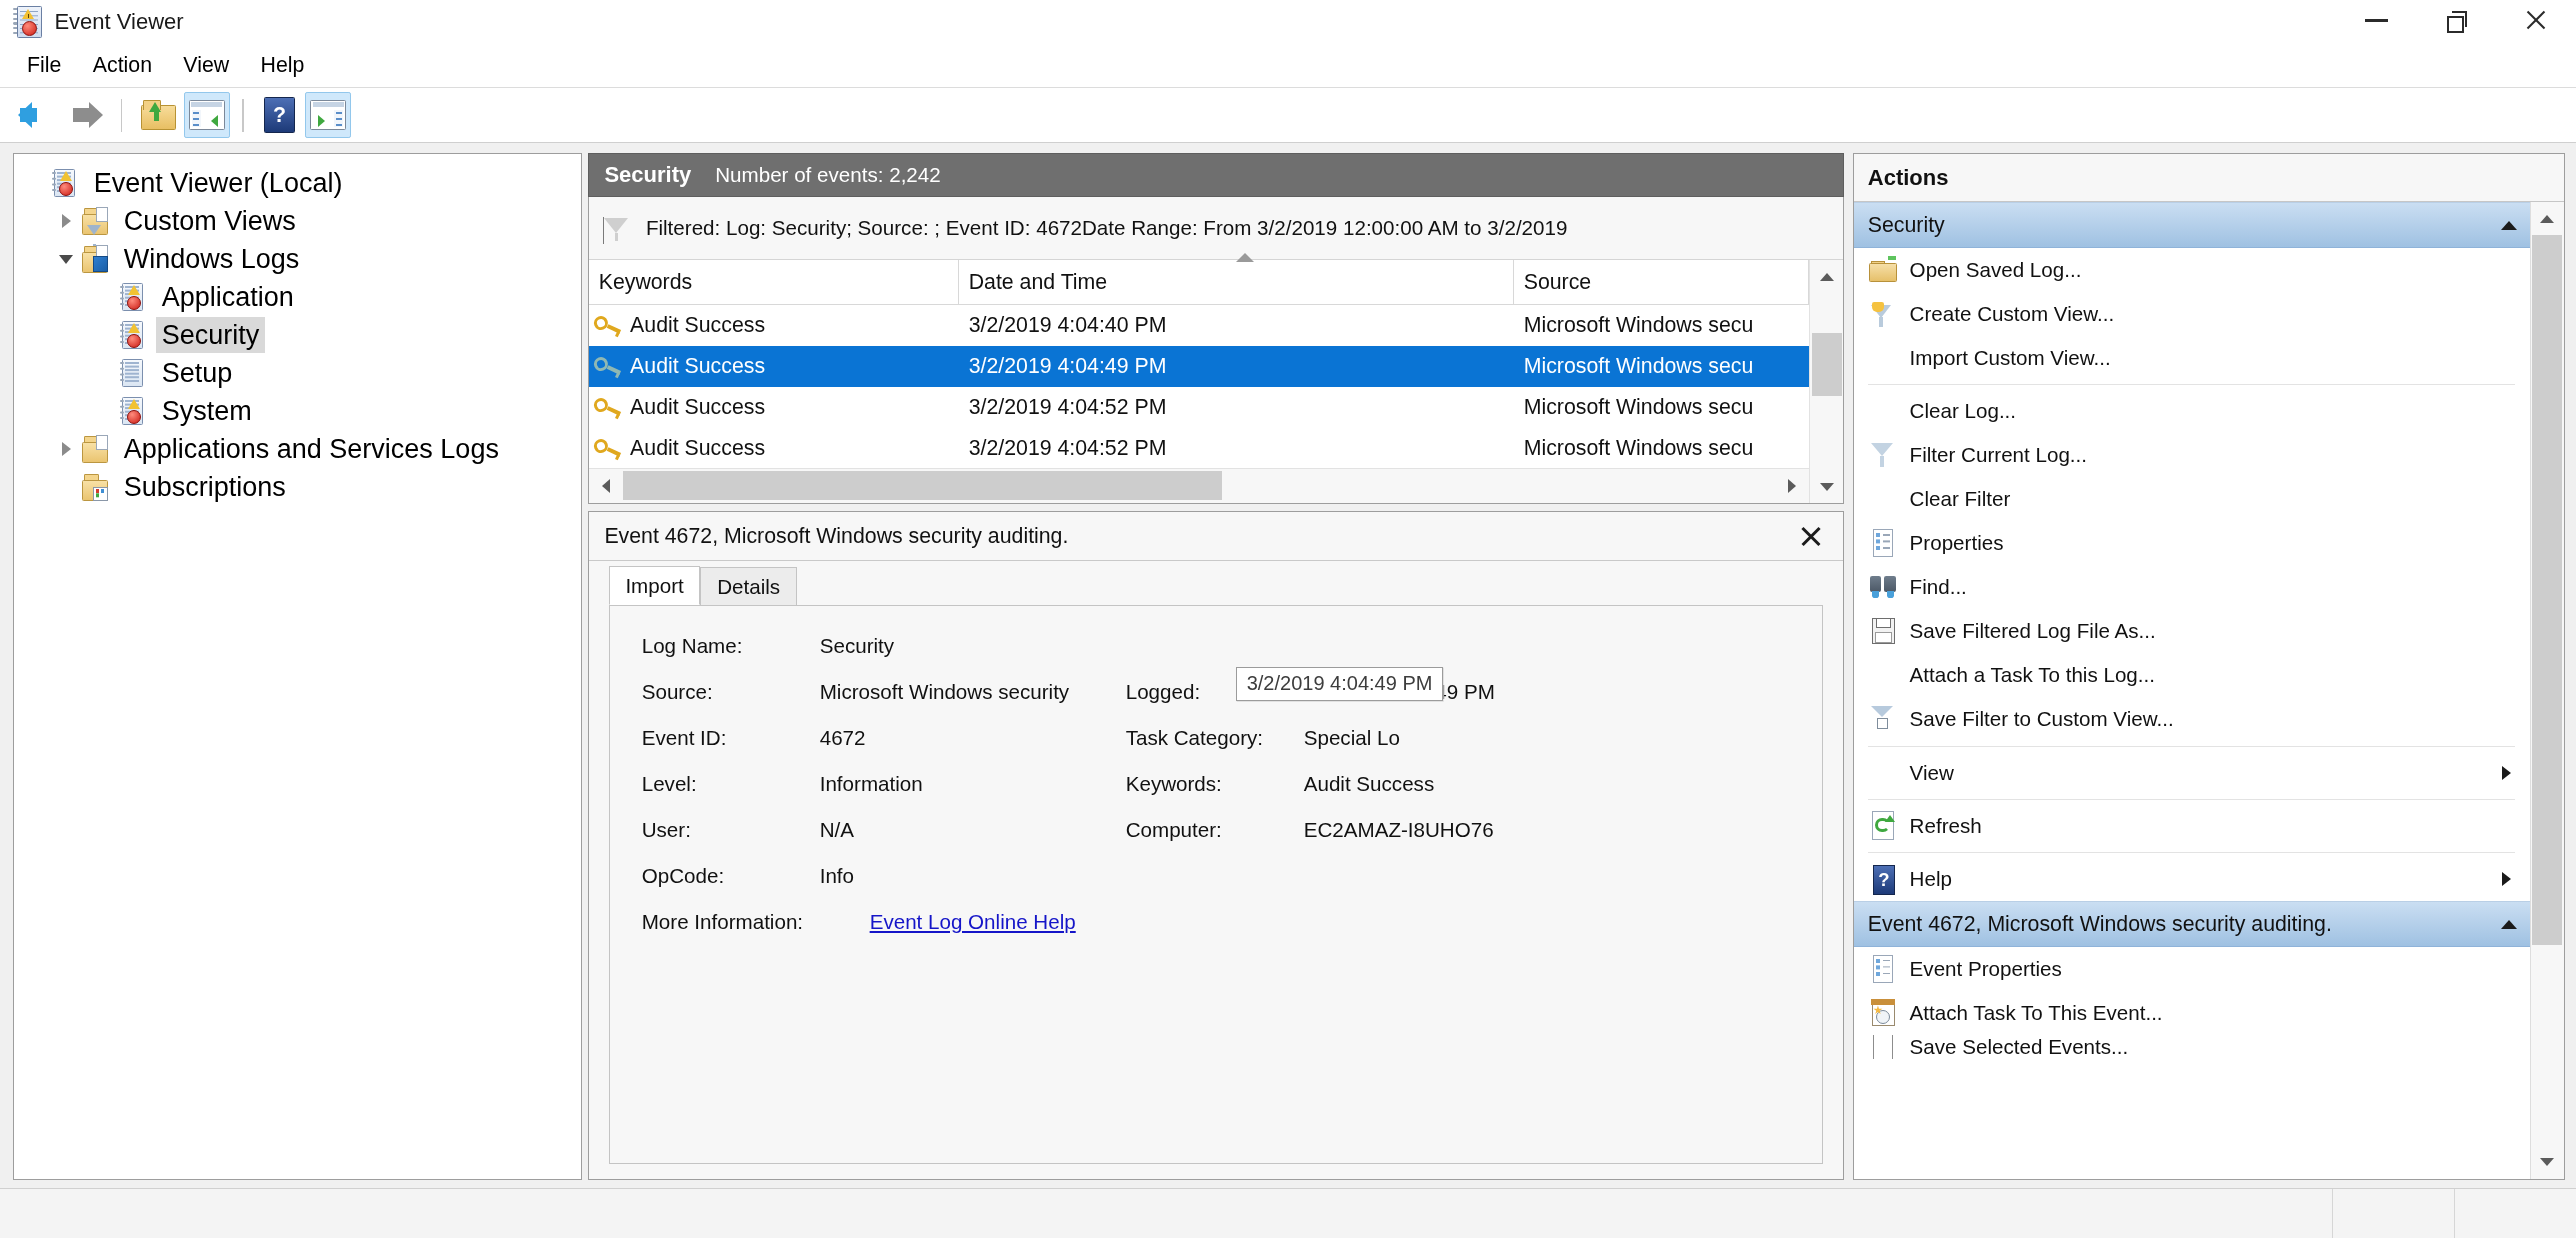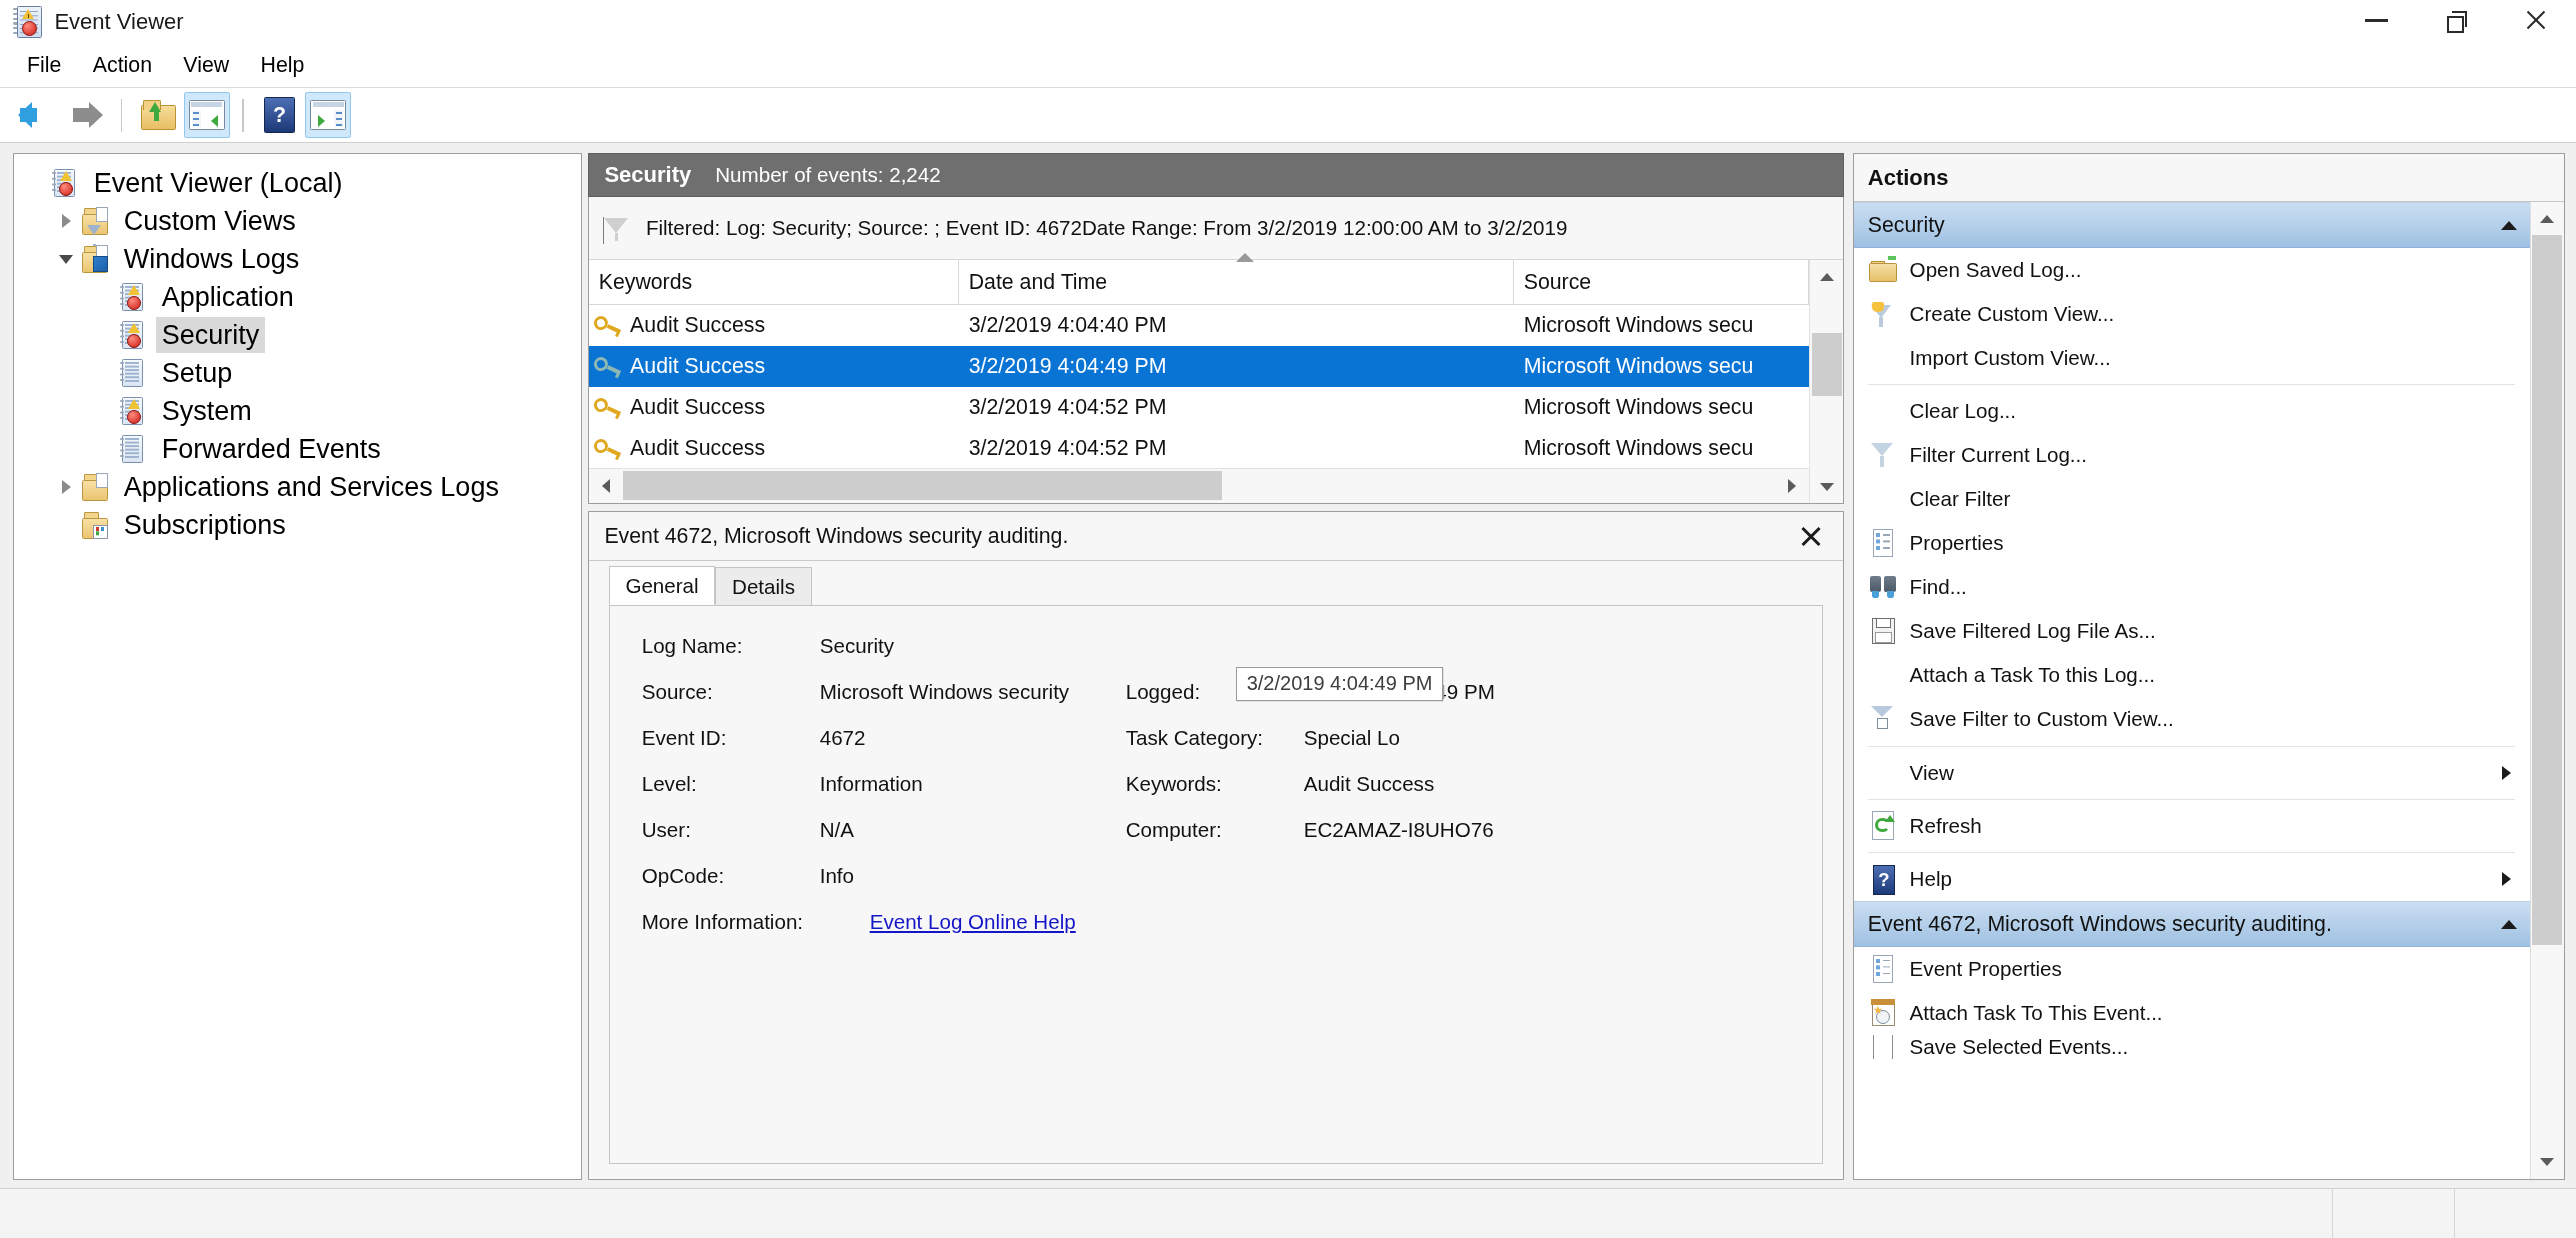--- a/index.html
+++ b/index.html
@@ -389,29 +389,20 @@
             <div class="ic-log">
                 <div class="ln"></div>
                 <div class="rg"></div>
               </div>
             <div class="ic-warn"></div>
               <div class="ic-err"></div>
           </div>
           <div class="tlabel">System</div>
         </div>
 
-        <div class="tnode" style="padding-left:105px">
-          <div class="ti">
-            <div class="ic-log">
-                <div class="ln"></div>
-                <div class="rg"></div>
-              </div>
-          </div>
-          <div class="tlabel">Forwarded Events</div>
-        </div>
 
         <div class="tnode" style="padding-left:37px">
           <div class="chev">
               <div class="chev-r"></div>
             </div>
           <div class="ti">
             <div class="ic-folder">
                 <div class="t"></div>
                 <div class="b"></div>
                 <div class="pg"></div>
@@ -536,21 +527,21 @@
           </div>
         </div>
       </div>
 
       <div class="detail">
         <div class="detail-head">
           <div class="detail-title">Event 4672, Microsoft Windows security auditing.</div>
           <div class="detail-close"></div>
         </div>
         <div class="tabs">
-          <div class="tab active">General</div>
+          <div class="tab active">Import</div>
           <div class="tab">Details</div>
         </div>
         <div class="detail-body">
 
 
           <div class="fields">
             <div class="frow">
               <div class="f-l">Log Name:</div>
               <div class="f-v">Security</div>
               <div class="f-l2"></div>

